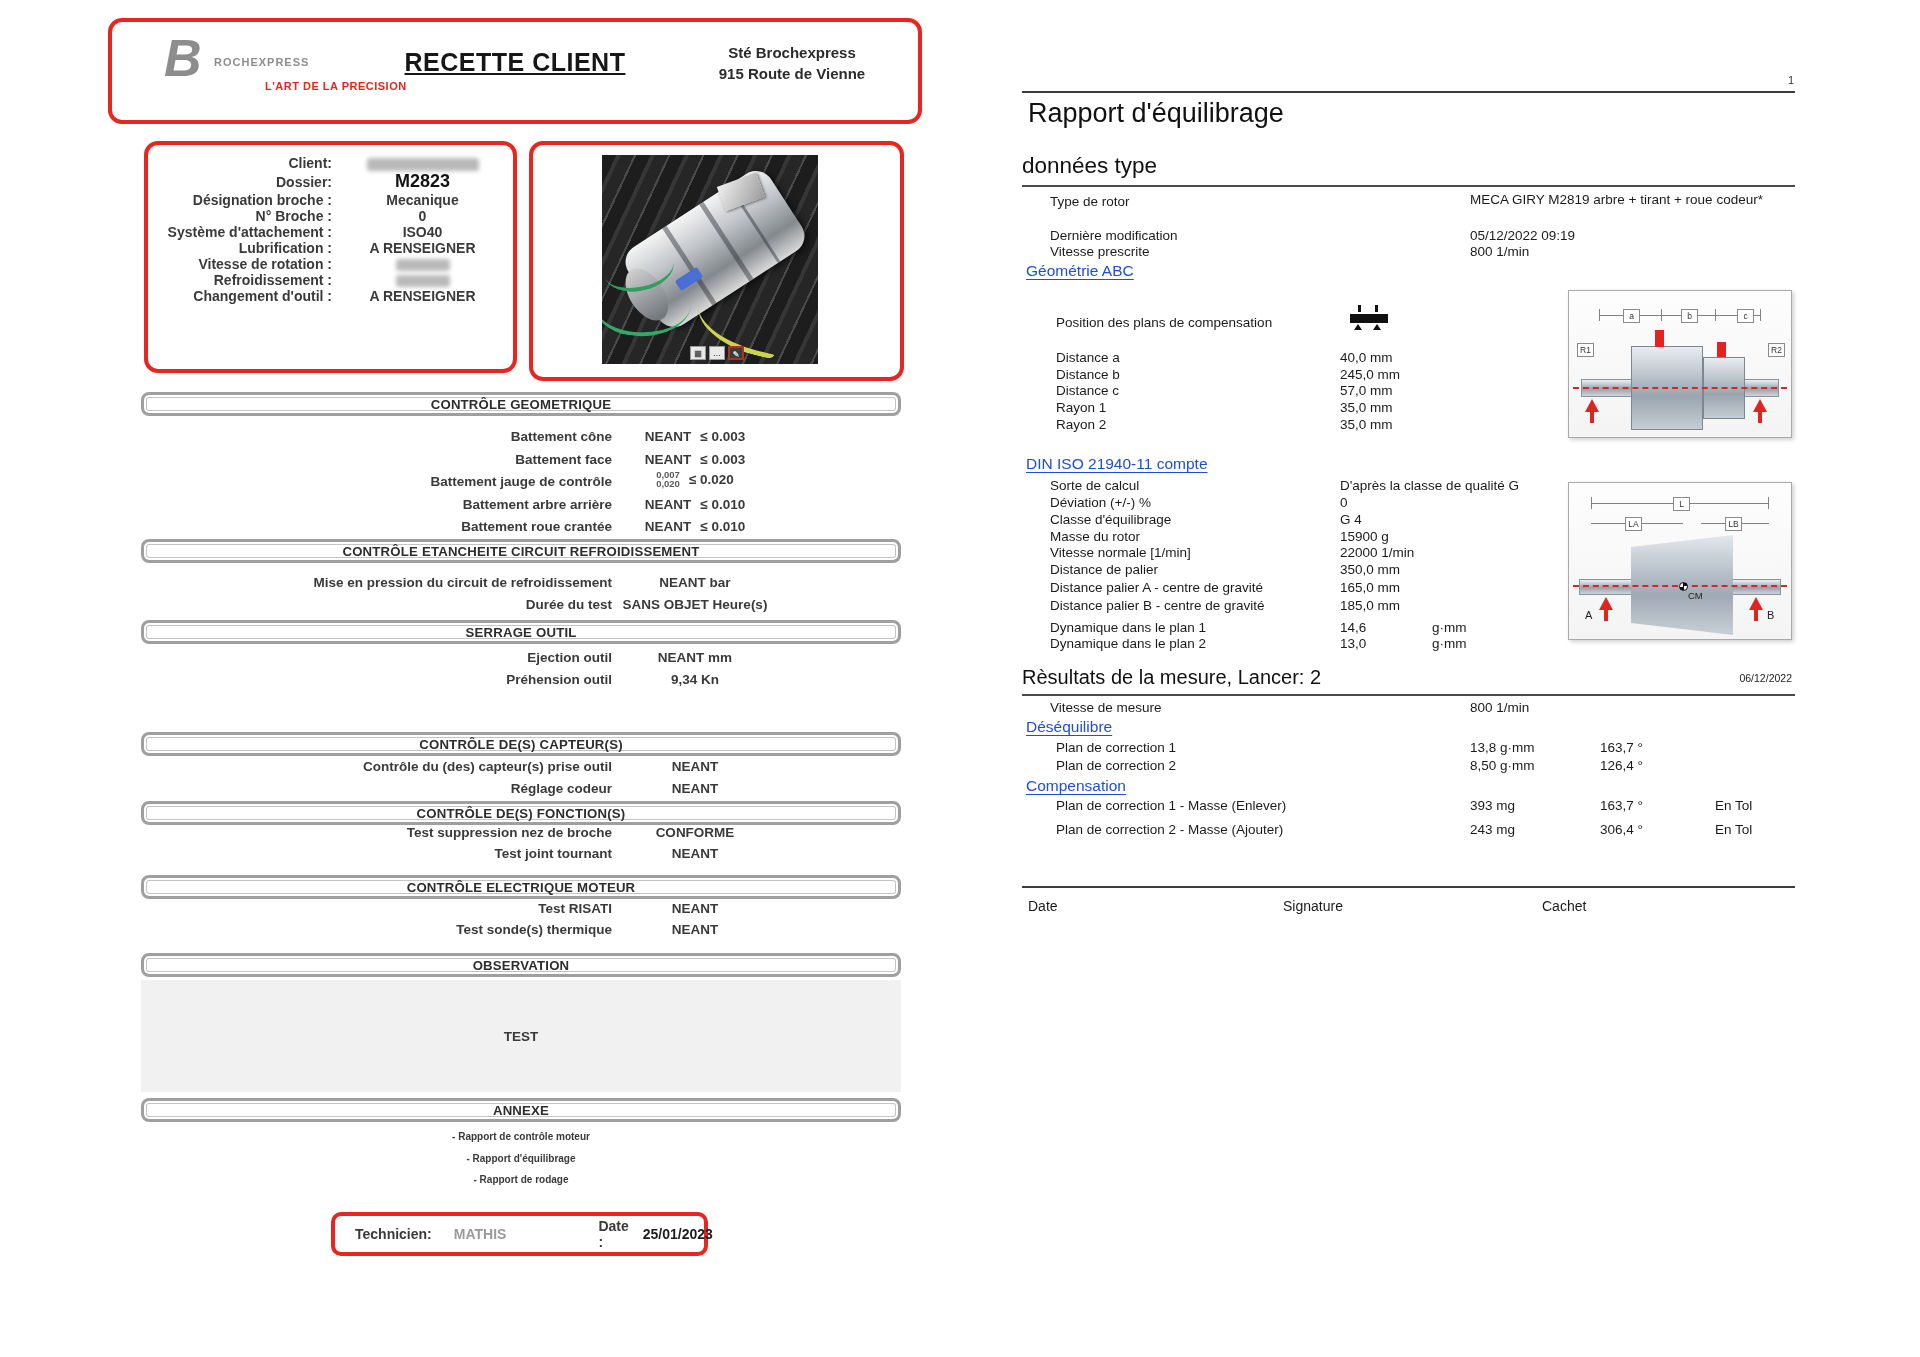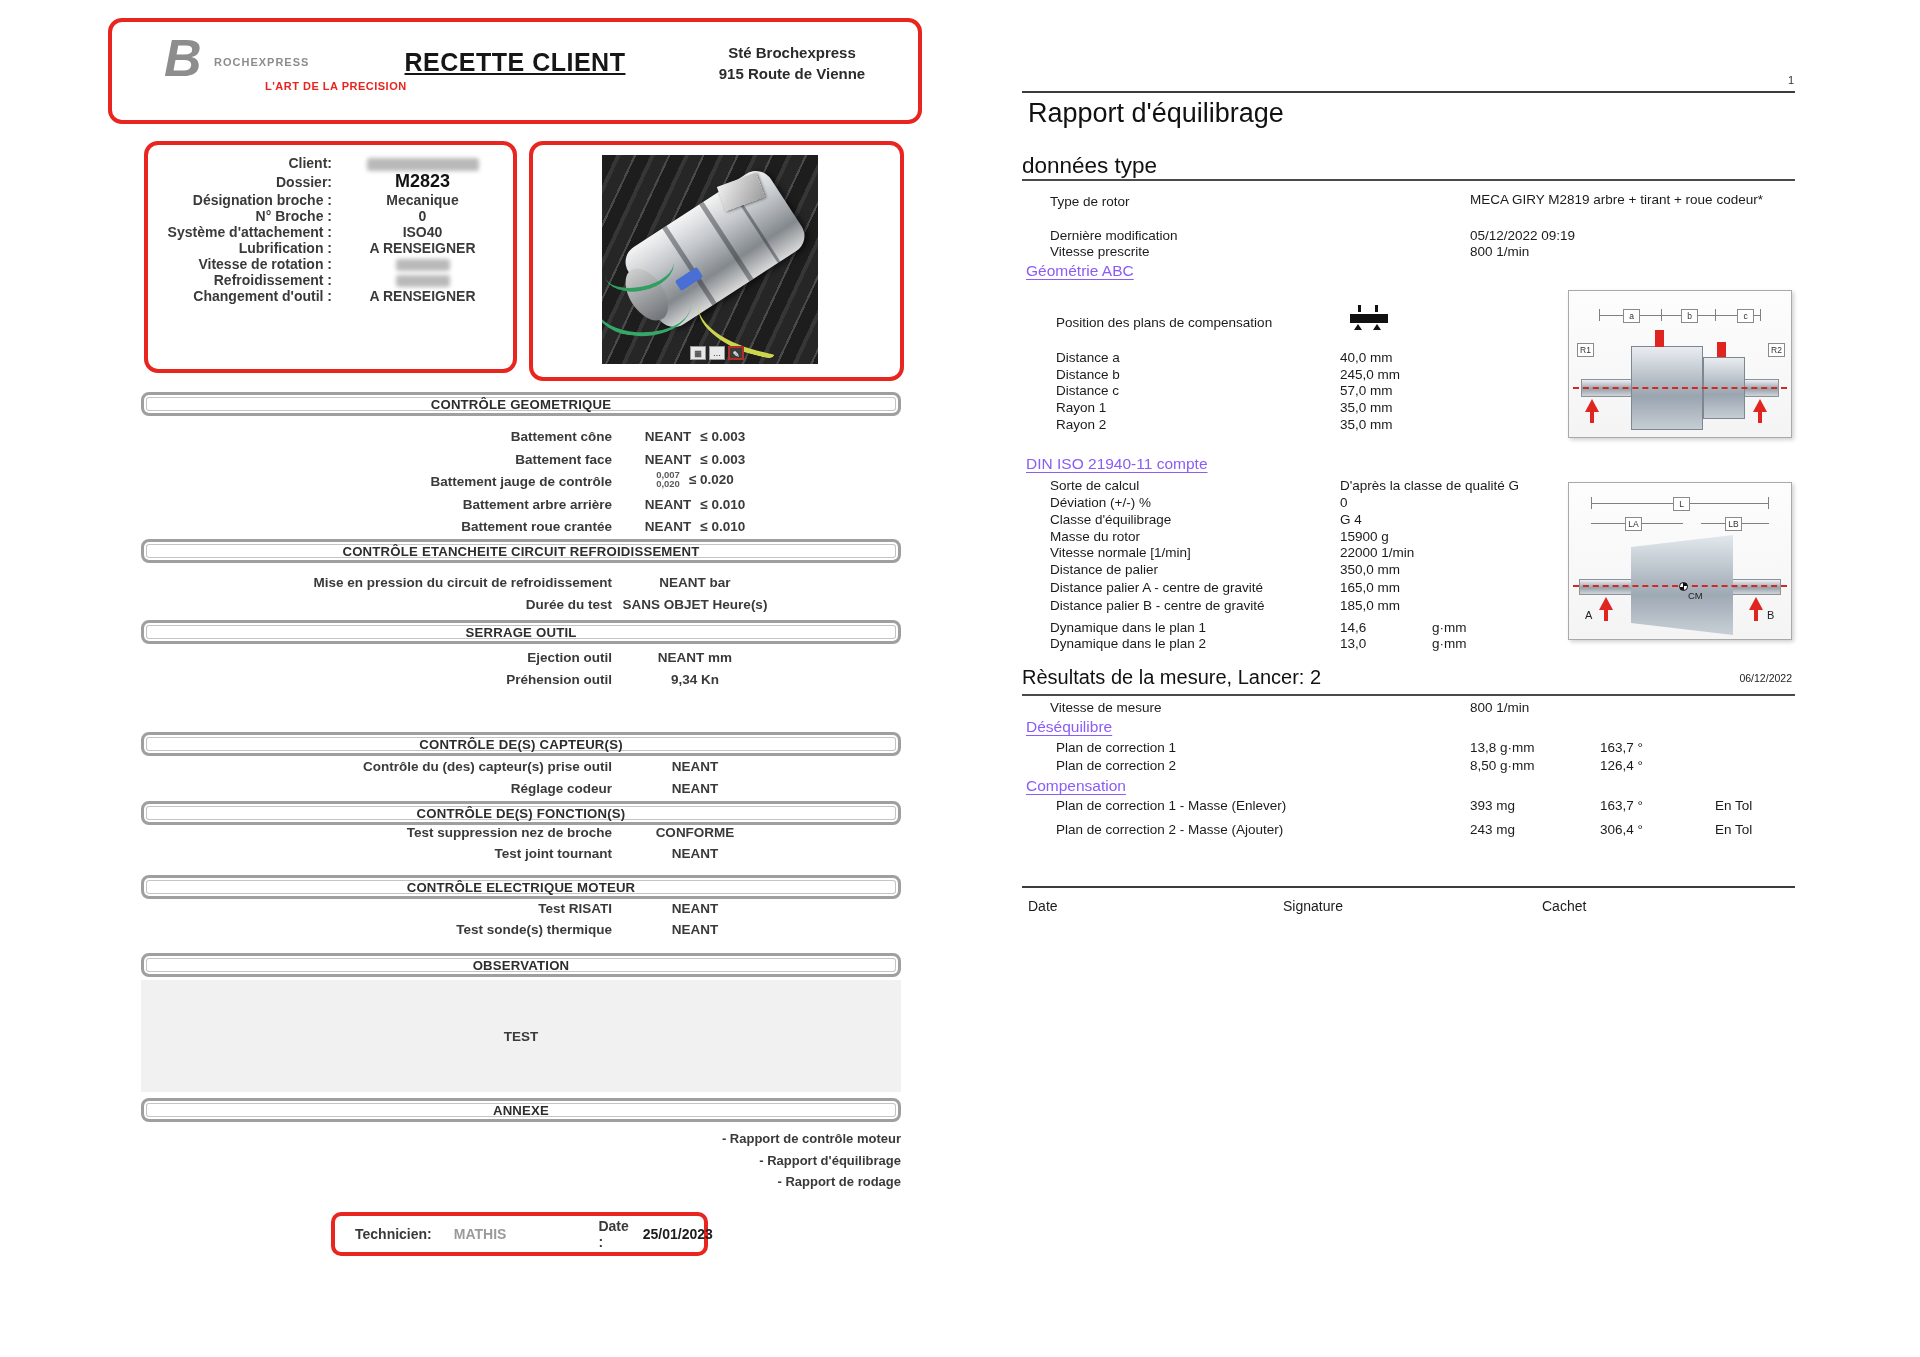--- a/index.html
+++ b/index.html
@@ -58,33 +58,33 @@
        box-shadow:inset 0 0 0 2px #ffffff, inset 0 0 0 3px #c4c4c4;
        display:flex;align-items:center;justify-content:center;
        font-size:13.2px;color:#2d2d2d;letter-spacing:.2px;}
   .lrow{position:absolute;left:141px;width:760px;height:18px;font-size:13.5px;}
   .llab{position:absolute;left:0;width:471px;text-align:right;white-space:nowrap;}
   .lval{position:absolute;left:479px;width:150px;text-align:center;white-space:nowrap;
         display:flex;justify-content:center;gap:9px;}
   .stack{display:inline-flex;flex-direction:column;font-size:9.5px;line-height:9px;color:#5a5a5a;}
   .obsarea{position:absolute;left:141px;top:980px;width:760px;height:112px;background:#f1f1f1;
            display:flex;align-items:center;justify-content:center;font-size:13.5px;}
-  .annexline{position:absolute;left:141px;width:760px;text-align:right;font-size:13px;}
+  .annexline{position:absolute;left:141px;width:760px;text-align:center;font-size:10px;}
   .techbox{display:flex;align-items:center;padding-left:20px;box-sizing:border-box;font-size:14px;}
   .tech-name{color:#9a9a9a;margin-left:22px;}
   .tech-datelab{margin-left:92px;}
   .tech-date{margin-left:14px;color:#1c1c1c;}
 
   
   .rdoc{color:#1b1b1b;font-weight:400;font-size:13.5px;}
   .rrule{position:absolute;border-top:2px solid #3c3c3c;width:773px;left:1022px;}
   .rtitle{position:absolute;left:1028px;top:98px;font-size:27px;color:#111;}
-  .rsect{position:absolute;left:1022px;width:773px;border-bottom:2px solid #4a4a4a;
+  .rsect{position:absolute;left:1022px;width:773px;border-bottom:2px solid #4a4a4a;padding-bottom:6px;
          font-size:22.5px;color:#111;}
-  .rhead{position:absolute;font-size:15.5px;color:#8b5cf6;text-decoration:underline;text-underline-offset:3px;}
+  .rhead{position:absolute;font-size:15.5px;color:#1d4ed8;text-decoration:underline;text-underline-offset:3px;}
   .rlab{position:absolute;white-space:nowrap;}
   .rval{position:absolute;white-space:nowrap;}
   .rval.wrap{white-space:normal;width:320px;line-height:16px;}
   .pagenum{position:absolute;left:1760px;top:74px;width:34px;text-align:right;font-size:11px;color:#333;}
   .resdate{position:absolute;left:1700px;width:92px;text-align:right;font-size:10.5px;color:#222;}
   .restitle{font-size:20px;color:#111;}
 
   
   .pos-icon{position:absolute;left:1345px;top:303px;width:48px;height:28px;}
   .pos-icon .bar-h{position:absolute;left:5px;top:11px;width:38px;height:9px;background:#111;}

